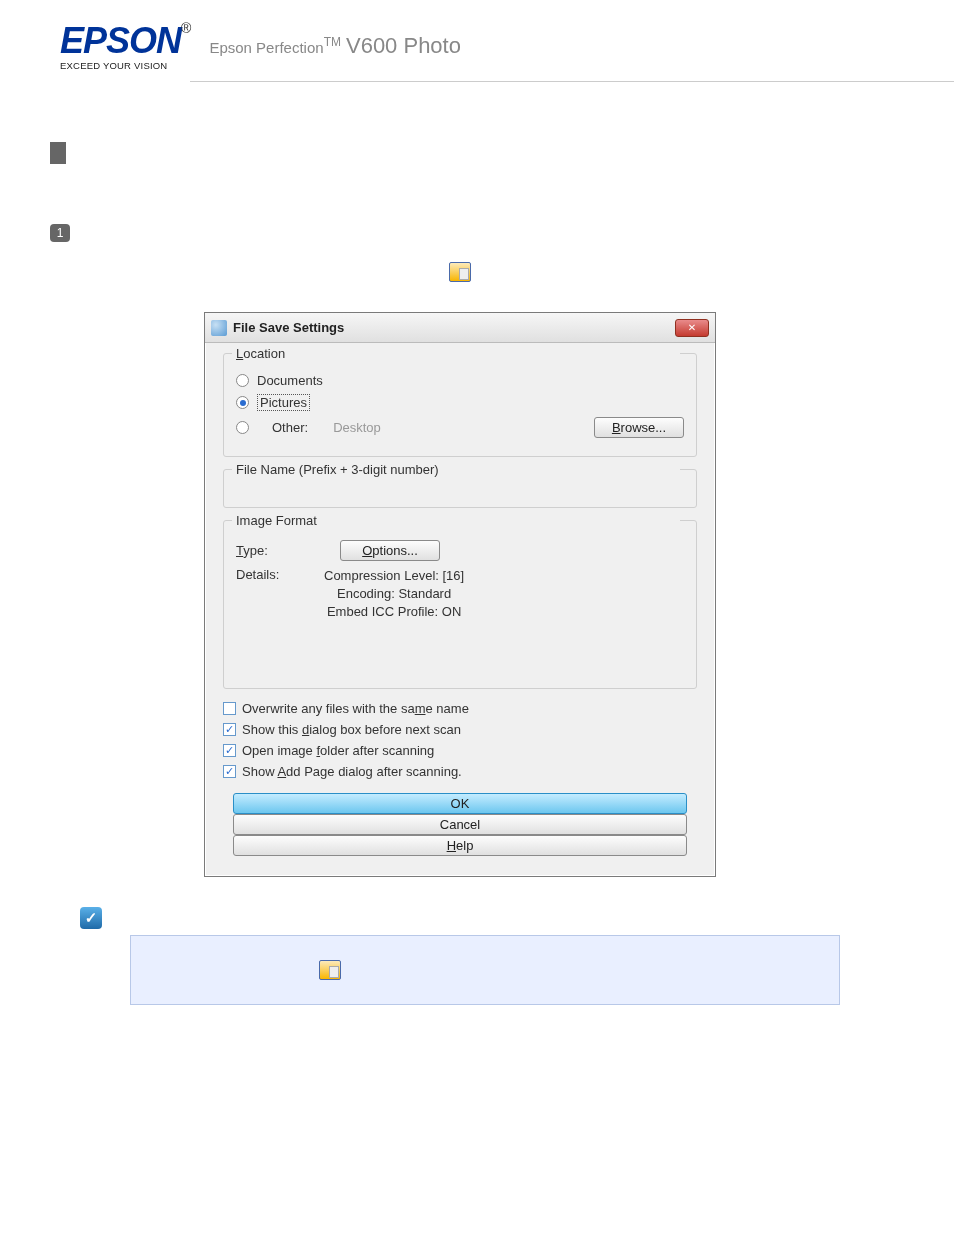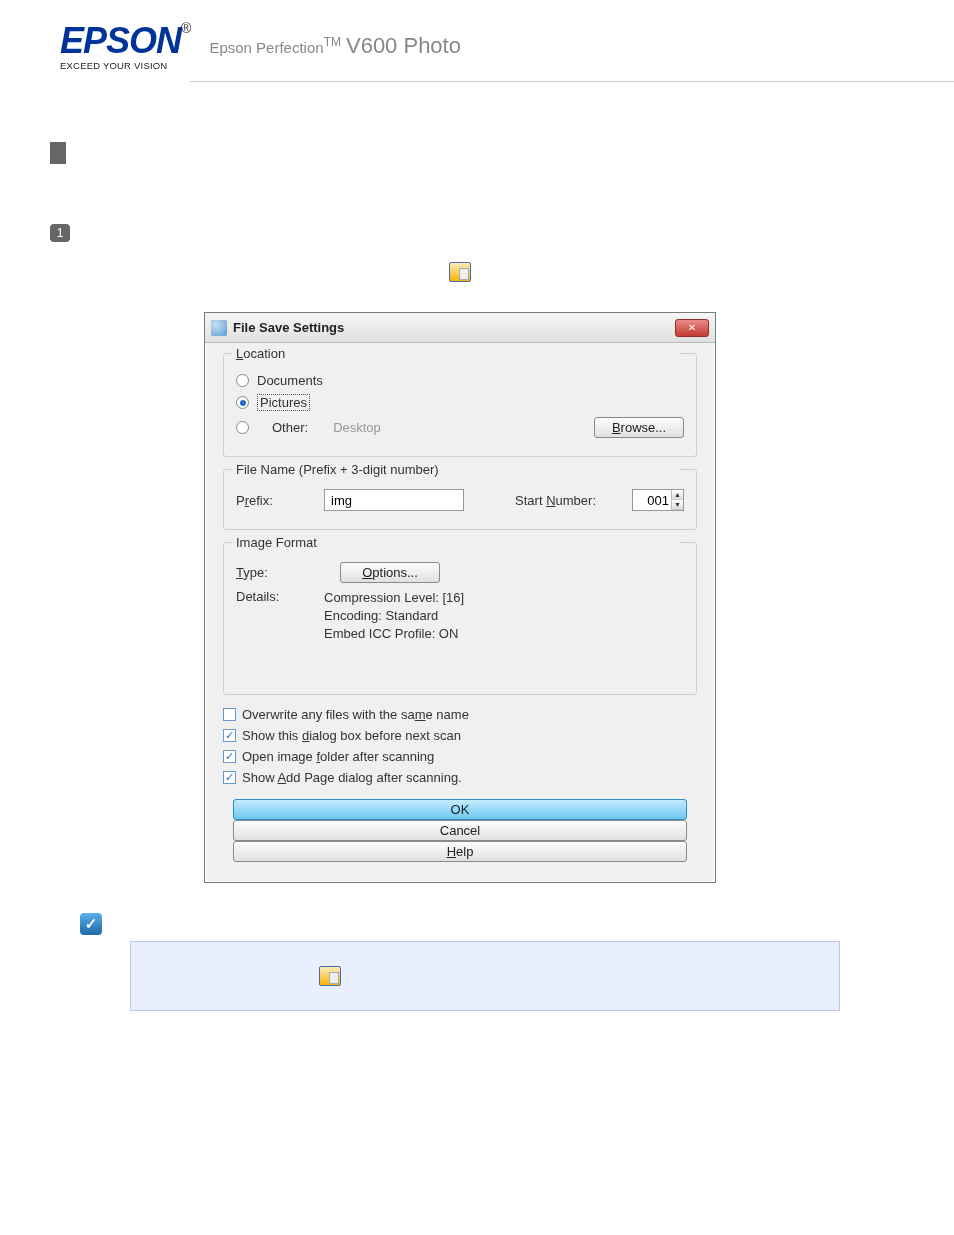--- a/index.html
+++ b/index.html
@@ -142,49 +142,33 @@
               <span>Other:</span>
               <span class="other-value">Desktop</span>
             </div>
             <button class="btn"><span class="u">B</span>rowse...</button>
           </div>
         </div>
       </div>
 
       <div class="group">
         <div class="group-legend">File Name (Prefix + 3-digit number)</div>
-        <div class="group-inner">
-          <div class="row">
-            <span style="width:80px;"><span>P</span><span class="u">r</span><span>efix:</span></span>
-            <input class="text-input" style="width: 140px;" value="img">
-            <span style="flex:1"></span>
-            <span>Start <span class="u">N</span>umber:</span>
-            <span style="width:20px"></span>
-            <div class="spin-wrap">
-              <input value="001" style="">
-              <div class="spin-btns">
-                  <span>▲</span>
-                  <span>▼</span>
-                </div>
-            </div>
-          </div>
-        </div>
-      </div>
-
-      <div class="group" style="padding-bottom:44px;">
+      </div>
+
+      <div class="group" style="padding-bottom:60px;">
         <div class="group-legend">Image Format</div>
         <div class="group-inner">
           <div class="row">
             <span style="width:80px;"><span class="u">T</span>ype:</span>
             <span style="width:8px"></span>
             <button class="btn" style="min-width:100px"><span class="u">O</span>ptions...</button>
           </div>
           <div class="row" style="align-items:flex-start;">
             <span style="width:80px;">Details:</span>
-            <div style="line-height:1.4;">
+            <div style="line-height:1.4;text-align:center;">
               <div>Compression Level: [16]</div>
               <div>Encoding: Standard</div>
               <div>Embed ICC Profile: ON</div>
             </div>
           </div>
         </div>
       </div>
 
       <div class="checks">
         <div class="check-row">

